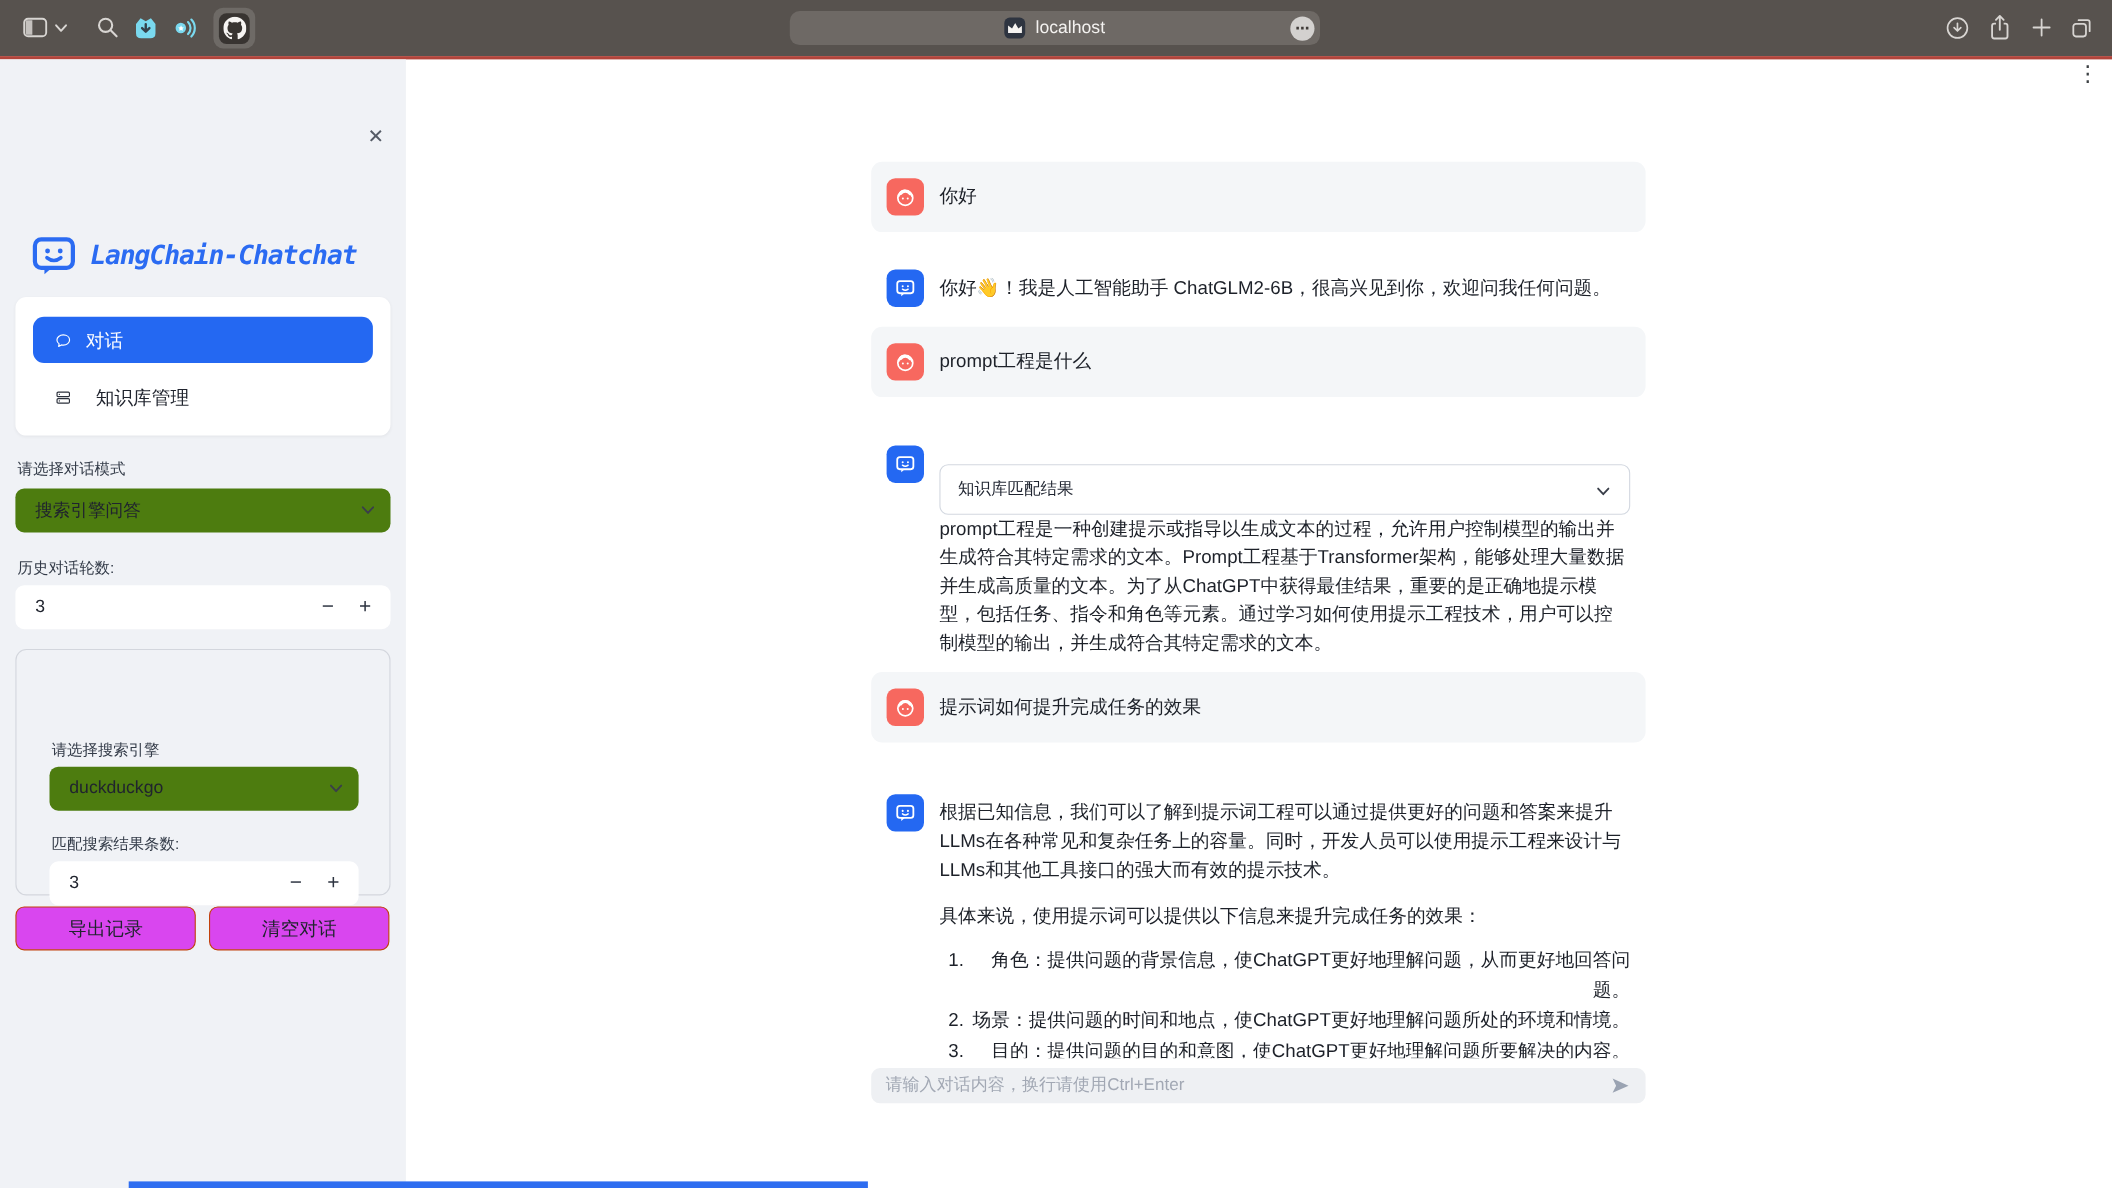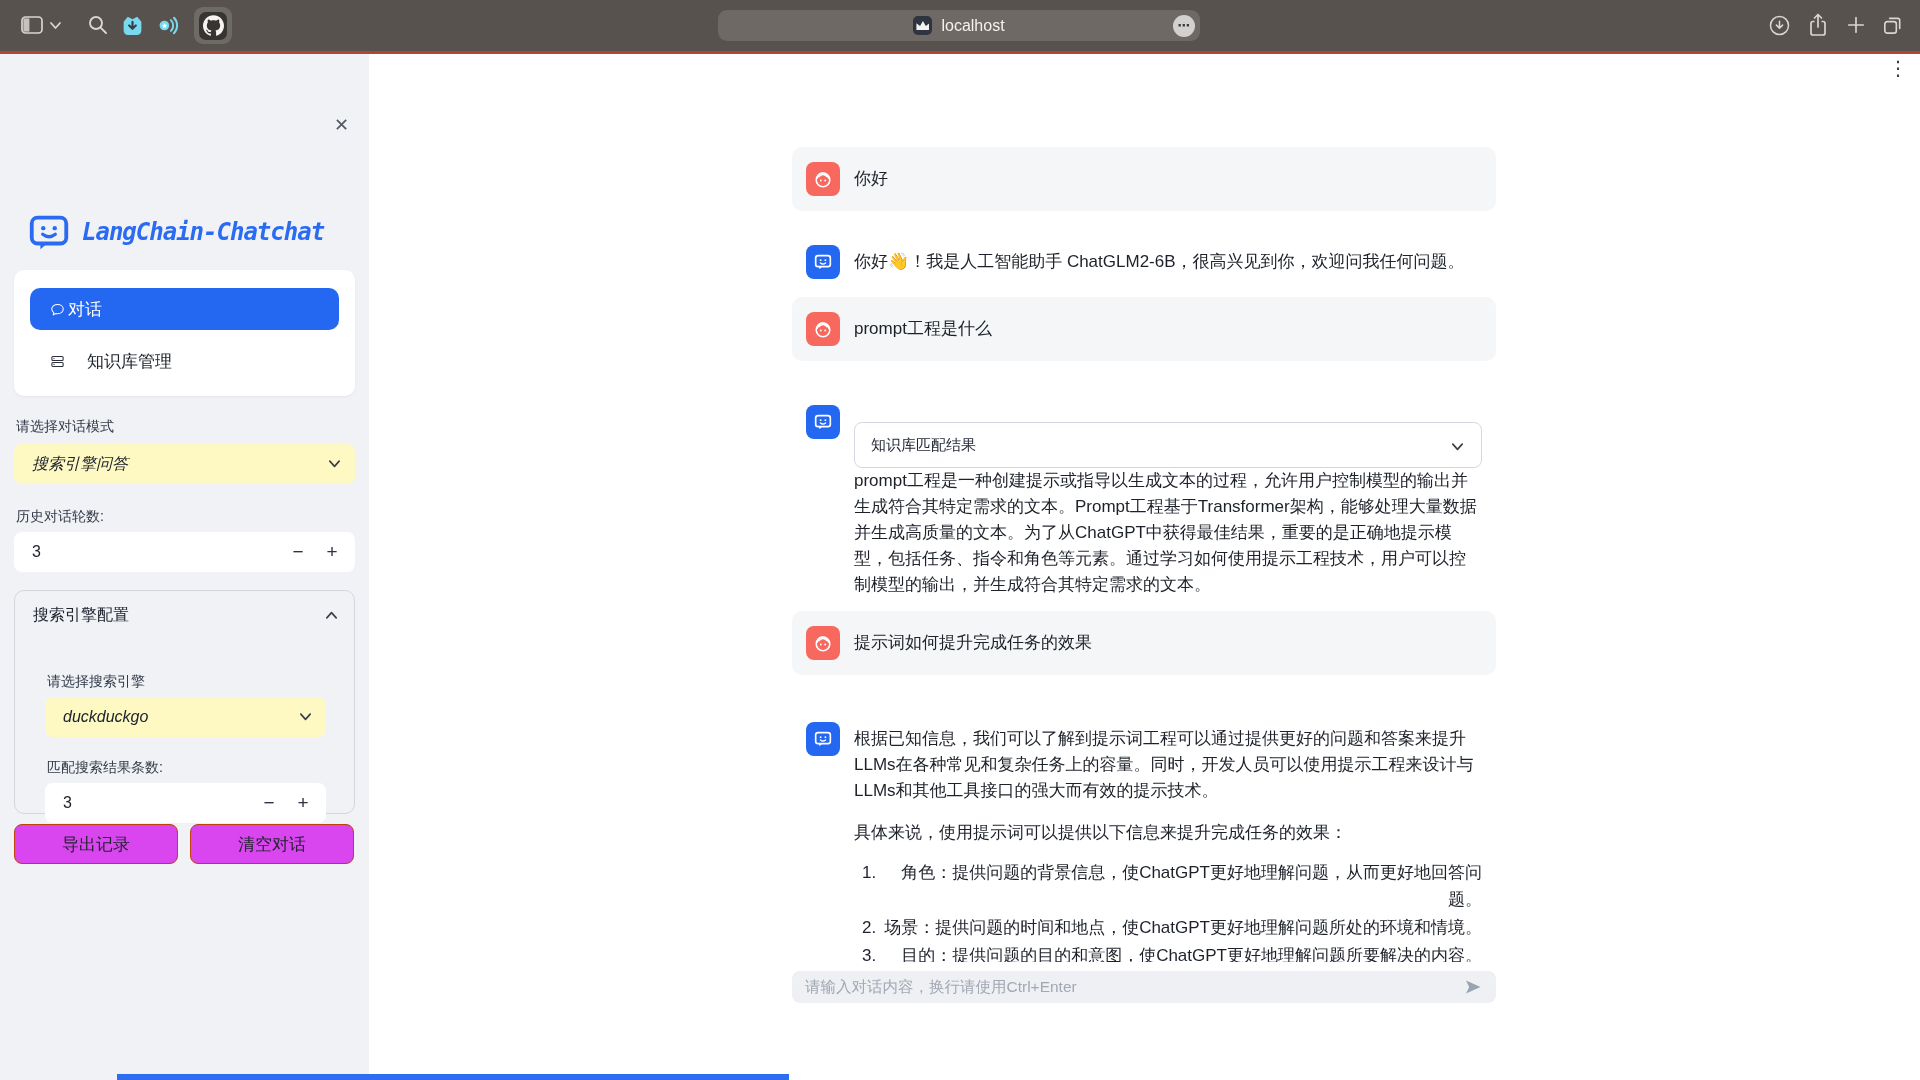--- a/index.html
+++ b/index.html
@@ -18,24 +18,24 @@
   #favicon:before { content:""; position:absolute; left:3px; top:5px; width:13px; height:9px; background:#f5f3f1; clip-path:polygon(0 100%,0 25%,28% 55%,50% 0,72% 55%,100% 25%,100% 100%); }
   #url-text { color:#f4f2f0; font-size:16px; }
   #url-more { position:absolute; right:5px; top:4.5px; width:22px; height:22px; border-radius:50%; background:#d3d1cf; color:#3e3a37; font-size:13px; font-weight:bold; display:flex; align-items:center; justify-content:center; }
 
   
   #sidebar { position:absolute; left:0; top:54px; width:369px; height:1026px; background:#f0f2f6; }
   #sb-close { position:absolute; left:334px; top:60px; font-size:18px; color:#555b66; cursor:pointer; }
   #logo { position:absolute; left:26px; top:155px; display:flex; align-items:center; gap:10px; }
   #logo-text { font-family:"DejaVu Sans Mono","Liberation Mono",monospace; font-style:italic; font-weight:700; font-size:24px; letter-spacing:-1px; color:#2b6bf2; }
   #nav-card { position:absolute; left:14px; top:216px; width:341px; height:126px; background:#fff; border-radius:10px; box-shadow:0 1px 3px rgba(0,0,0,.05); }
-  #nav-dialog { position:absolute; left:16px; top:18px; width:309px; height:42px; background:#2468f2; border-radius:10px; display:flex; align-items:center; gap:3px; padding-left:20px; color:#fff; font-size:17px; cursor:pointer; }
+  #nav-dialog { position:absolute; left:16px; top:18px; width:309px; height:42px; background:#2468f2; border-radius:10px; display:flex; align-items:center; gap:13px; padding-left:20px; color:#fff; font-size:17px; cursor:pointer; }
   #nav-kb { position:absolute; left:16px; top:72px; width:309px; height:38px; display:flex; align-items:center; gap:22px; padding-left:20px; color:#20242e; font-size:17px; cursor:pointer;text-align:right; }
   .sb-label { position:absolute; left:16px; font-size:14px; color:#333b48; }
-  .sb-select { position:absolute; background:#fef9c3; border-radius:8px; display:flex; align-items:center; font-size:16px; color:#20242e; padding-left:18px; cursor:pointer;font-style:italic; }
+  .sb-select { position:absolute; background:#4d7c0f; border-radius:8px; display:flex; align-items:center; font-size:16px; color:#20242e; padding-left:18px; cursor:pointer; }
   .sb-select .chev { position:absolute; right:13px; top:12px; }
   .sb-num { position:absolute; background:#fff; border-radius:8px; display:flex; align-items:center; font-size:16px; color:#20242e; padding-left:18px; }
   .step { position:absolute; top:0; width:34px; height:40px; display:flex; align-items:center; justify-content:center; font-size:19px; color:#2d3340; cursor:pointer; }
   #expander { position:absolute; left:14px; top:536px; width:341px; height:224px; border:1px solid #d3d6dd; border-radius:10px; }
   #exp-header { position:absolute; left:0; top:0; width:100%; height:48px; display:flex; align-items:center; padding-left:18px; font-size:16px; color:#20242e; cursor:pointer; }
   #exp-header .chev { position:absolute; right:15px; top:17px; }
   .sb-btn { position:absolute; top:770px; width:164px; height:40px; background:#d946ef; border:1px solid #c2410c; border-radius:8px; display:flex; align-items:center; justify-content:center; font-size:17px; color:#20242e; cursor:pointer; }
 
   
   #main-menu-dots { position:absolute; left:1888px; top:58px; font-size:20px; color:#3c4043; cursor:pointer; line-height:1; letter-spacing:0; }
@@ -156,26 +156,20 @@
   </div>
 
   <div class="sb-label" style="top:454px">历史对话轮数:</div>
   <div class="sb-num" style="left:14px;top:478px;width:341px;height:40px">
     <span>3</span>
     <div class="step" style="right:40px">−</div>
     <div class="step" style="right:6px">+</div>
   </div>
 
   <div id="expander">
-    <div id="exp-header">
-      <span>搜索引擎配置</span>
-      <svg class="chev" viewBox="0 0 16 16">
-          <polyline points="3,10.5 8,5 13,10.5" fill="none" stroke="#3a3f4a" stroke-width="1.8" stroke-linecap="round" stroke-linejoin="round"></polyline>
-        </svg>
-    </div>
     <div class="sb-label" style="left:32px;top:82px">请选择搜索引擎</div>
     <div class="sb-select" style="left:30px;top:106px;width:281px;height:40px">
       <span>duckduckgo</span>
       <svg class="chev" viewBox="0 0 16 16">
           <polyline points="3,5.5 8,11 13,5.5" fill="none" stroke="#3a3f4a" stroke-width="1.8" stroke-linecap="round" stroke-linejoin="round"></polyline>
         </svg>
     </div>
     <div class="sb-label" style="left:32px;top:168px">匹配搜索结果条数:</div>
     <div class="sb-num" style="left:30px;top:192px;width:281px;height:40px">
       <span>3</span>

